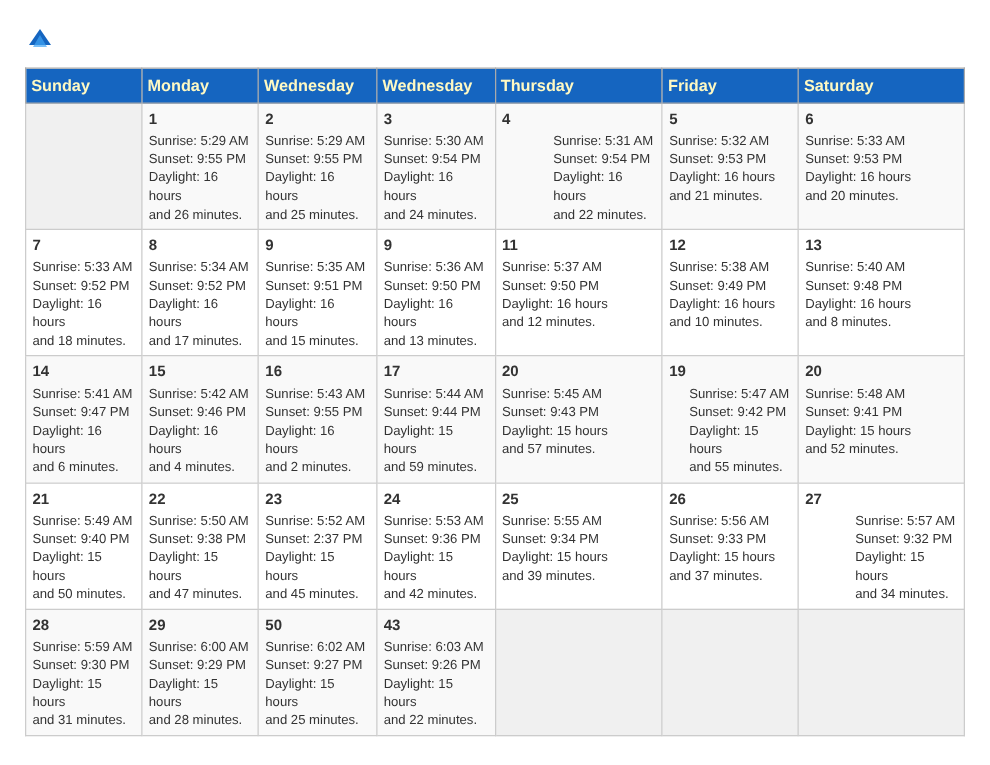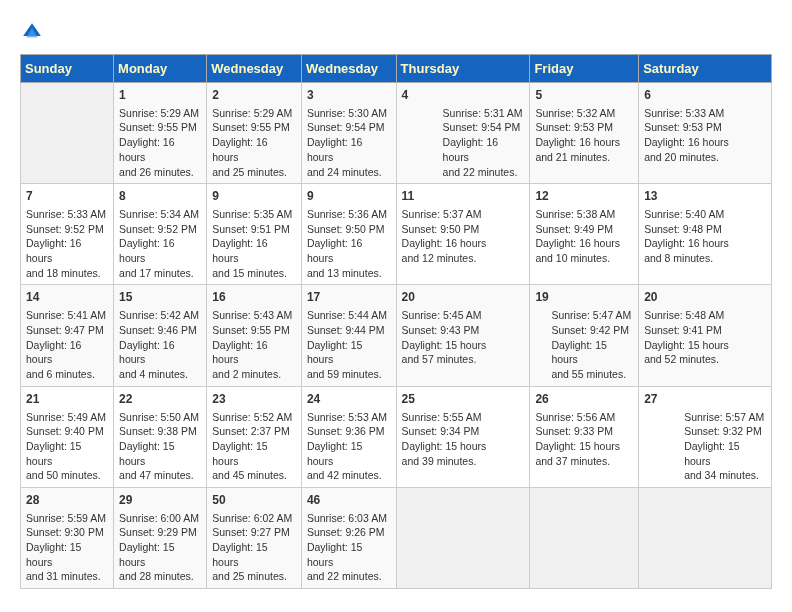--- a/index.html
+++ b/index.html
@@ -337,21 +337,21 @@
 and 28 minutes.</div>
         </td>
         <td>
           <span class="day-number">50</span>
           <div class="day-info" style="white-space: pre-line;">Sunrise: 6:02 AM
 Sunset: 9:27 PM
 Daylight: 15 hours
 and 25 minutes.</div>
         </td>
         <td>
-          <span class="day-number">46</span>
+          <span class="day-number">43</span>
           <div class="day-info" style="white-space: pre-line;">Sunrise: 6:03 AM
 Sunset: 9:26 PM
 Daylight: 15 hours
 and 22 minutes.</div>
         </td>
         <td class="empty-cell"></td>
         <td class="empty-cell"></td>
         <td class="empty-cell"></td>
       </tr>
     </tbody>

